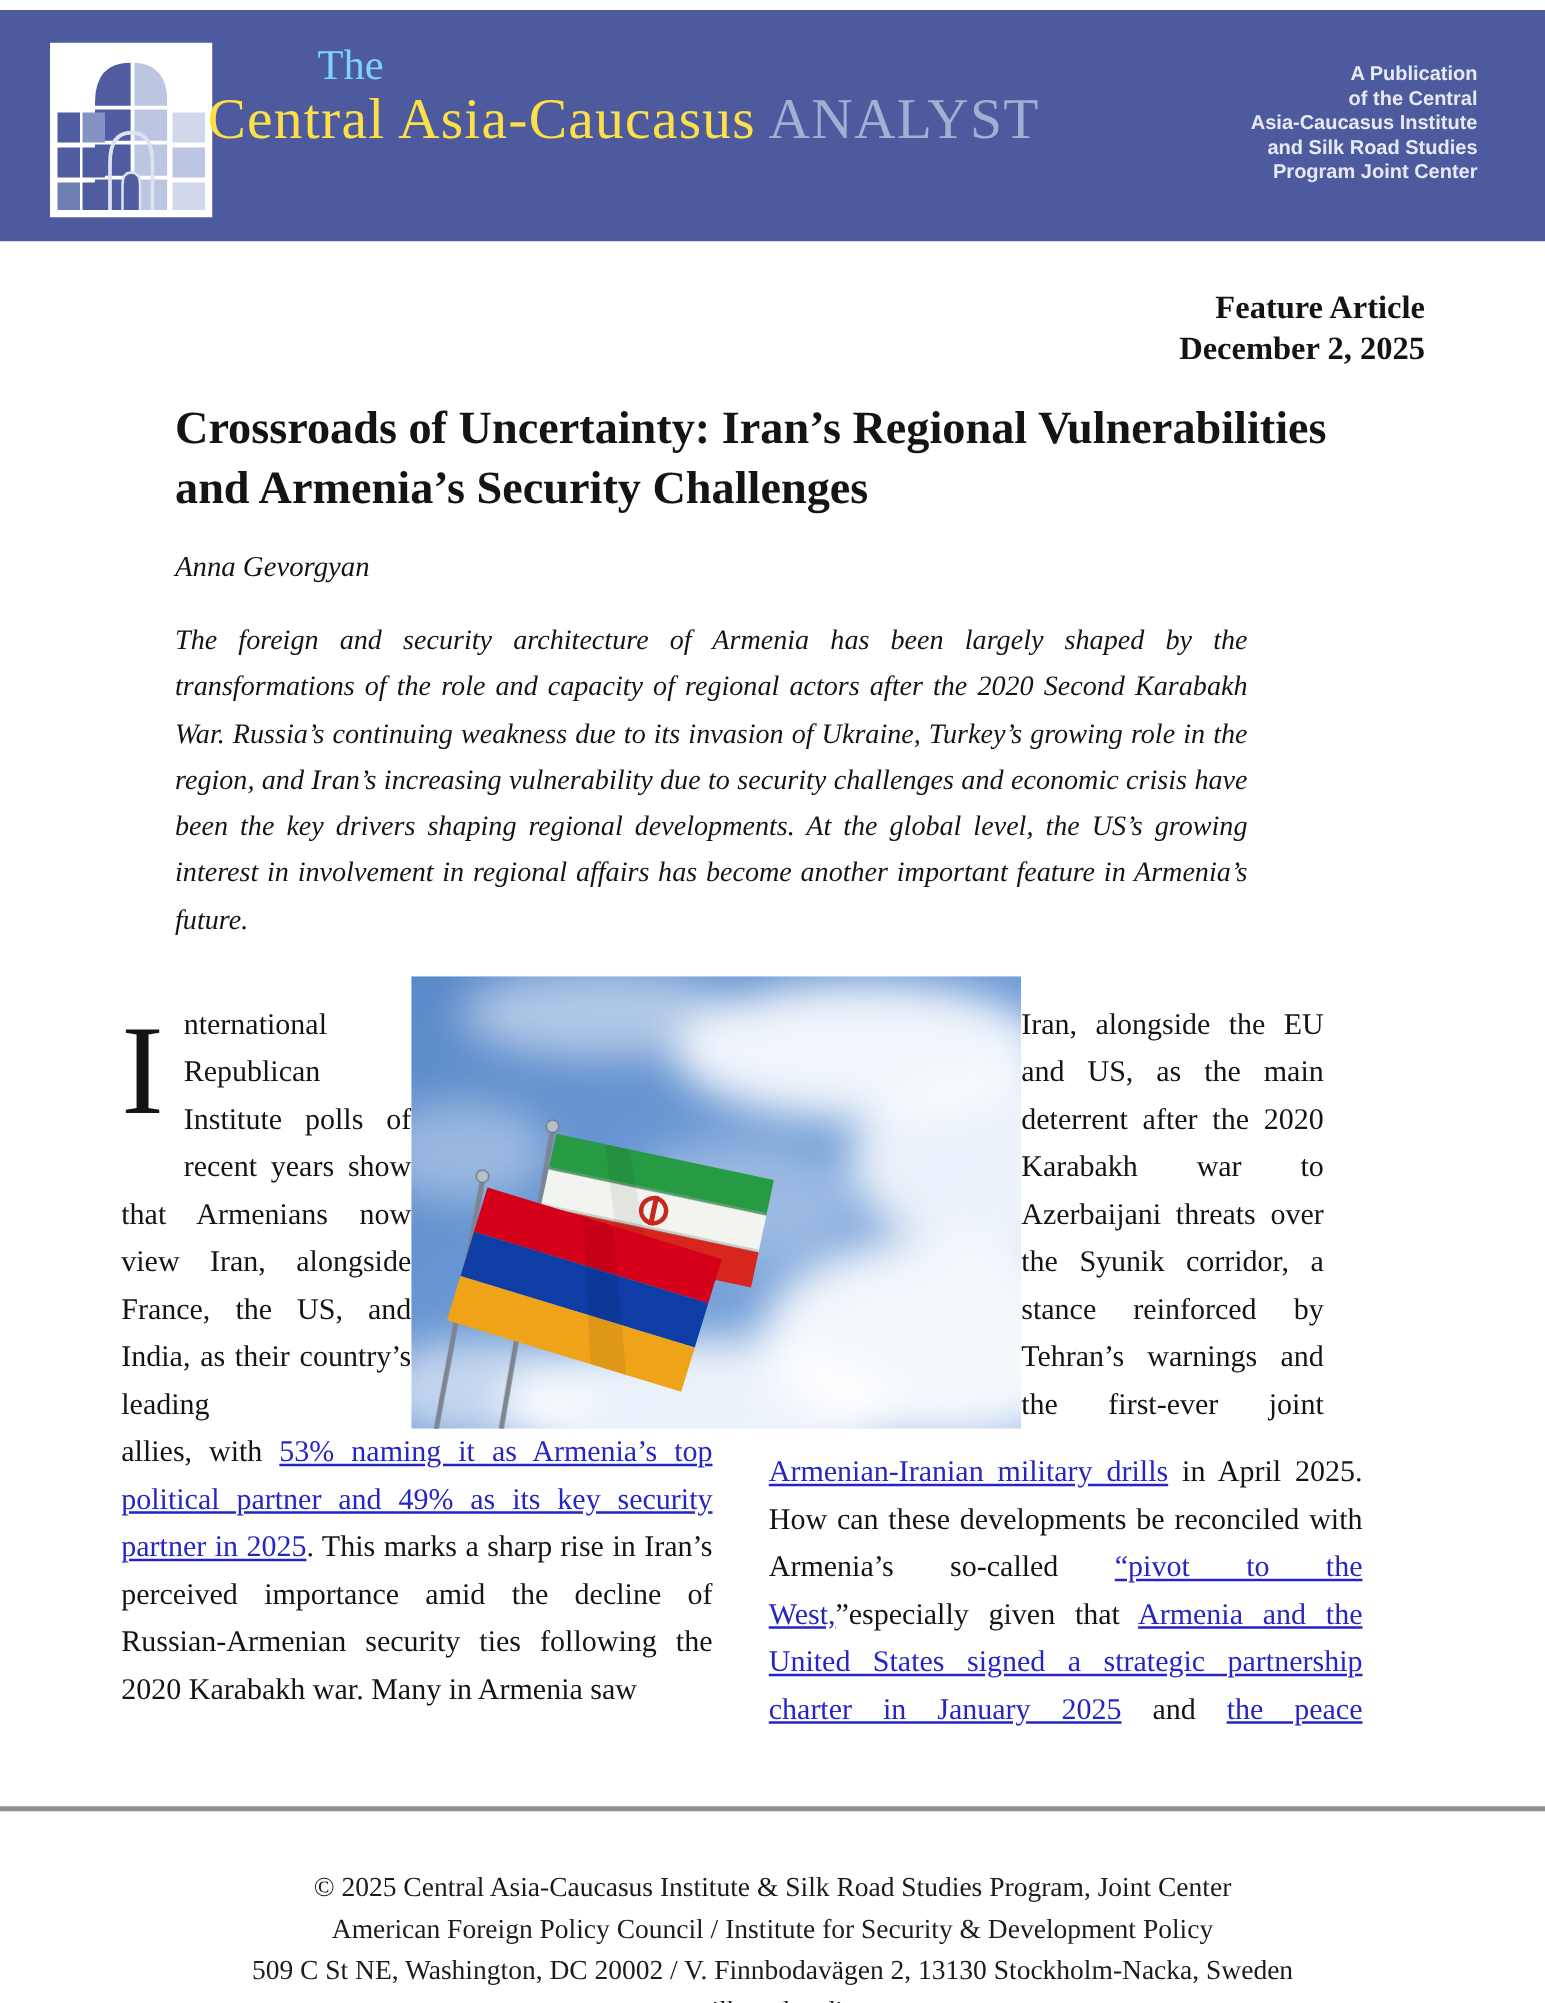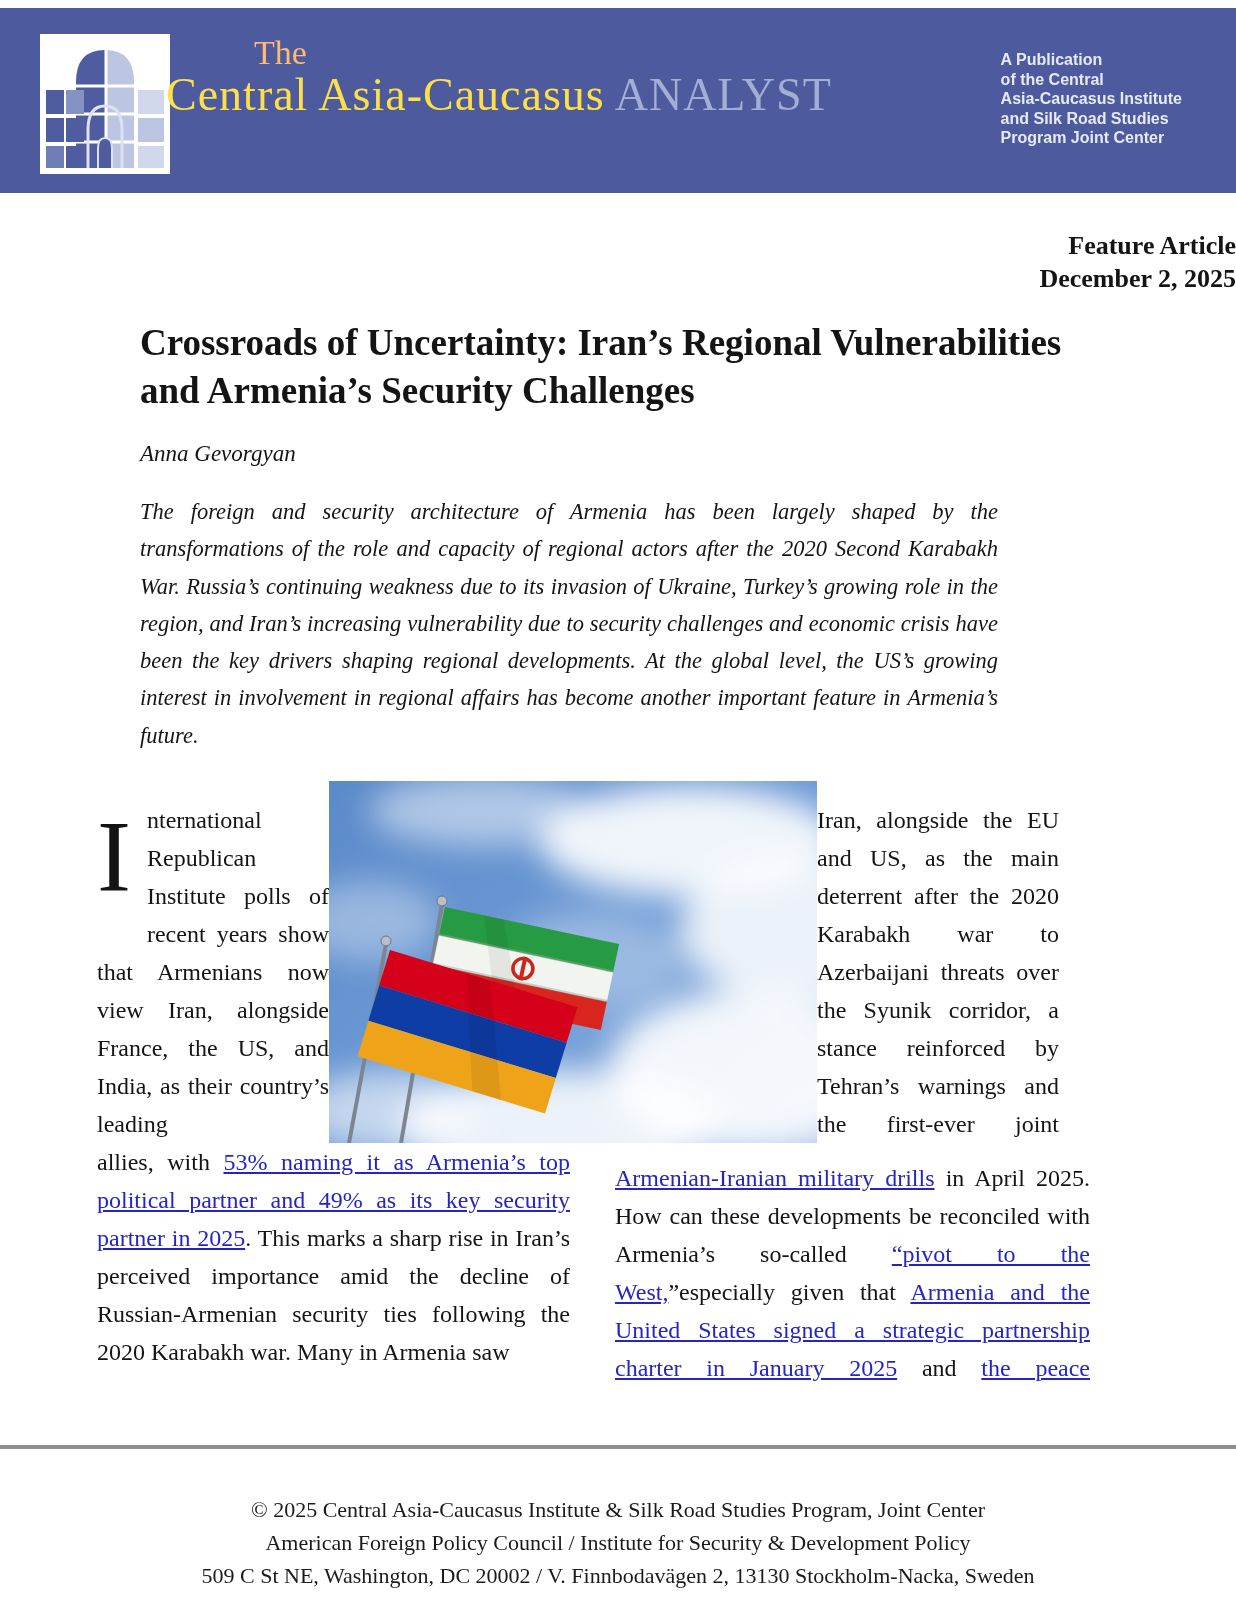--- a/index.html
+++ b/index.html
@@ -3,30 +3,30 @@
 <meta charset="utf-8">
 <style>
   html,body{margin:0;padding:0;background:#ffffff;}
   .page{position:relative;width:1236px;height:1602px;background:#fff;overflow:hidden;
         font-family:"Liberation Serif",serif;color:#141414;}
 
   
   .banner{position:relative;margin-top:8px;height:185px;background:var(--banner_bg,#4d5b9e);}
   .logo{position:absolute;left:40px;top:26px;width:130px;height:140px;display:block;}
   .banner-title{position:absolute;left:166px;top:28px;line-height:1;}
-  .bt-the{font-size:34px;color:#fdba74;margin-left:88px;margin-bottom:2px;}
+  .bt-the{font-size:34px;color:#7dd3fc;margin-left:88px;margin-bottom:2px;}
   .bt-main{font-size:46px;letter-spacing:1px;white-space:nowrap;}
   .bt-central{color:#fde047;}
   .bt-analyst{color:#a2aed2;}
-  .banner-note{position:absolute;right:54px;top:42px;text-align:left;
+  .banner-note{position:absolute;right:54px;top:42px;text-align:right;
      font-family:"Liberation Sans",sans-serif;font-size:16px;line-height:19.5px;
      font-weight:700;color:#e6eaf6;}
 
   
-  .meta{margin-top:36px;text-align:right;font-weight:bold;
+  .meta{margin-top:36px;padding-right:96px;text-align:right;font-weight:bold;
         font-size:26px;line-height:33px;}
 
   
   .headline{margin:24px 0 16px 140px;width:930px;font-size:37px;line-height:48px;font-weight:bold;}
   .author{margin:24px 0 0 140px;font-size:23px;font-style:italic;line-height:30px;}
   .abstract{margin:24px 0 0 140px;width:858px;font-size:22.5px;line-height:37.3px;
             font-style:italic;text-align:justify;font-family:Liberation Serif, serif;}
 
   
   .bodyrows{margin:27px 0 0 97px;width:1018px;font-size:24px;line-height:38px;}

